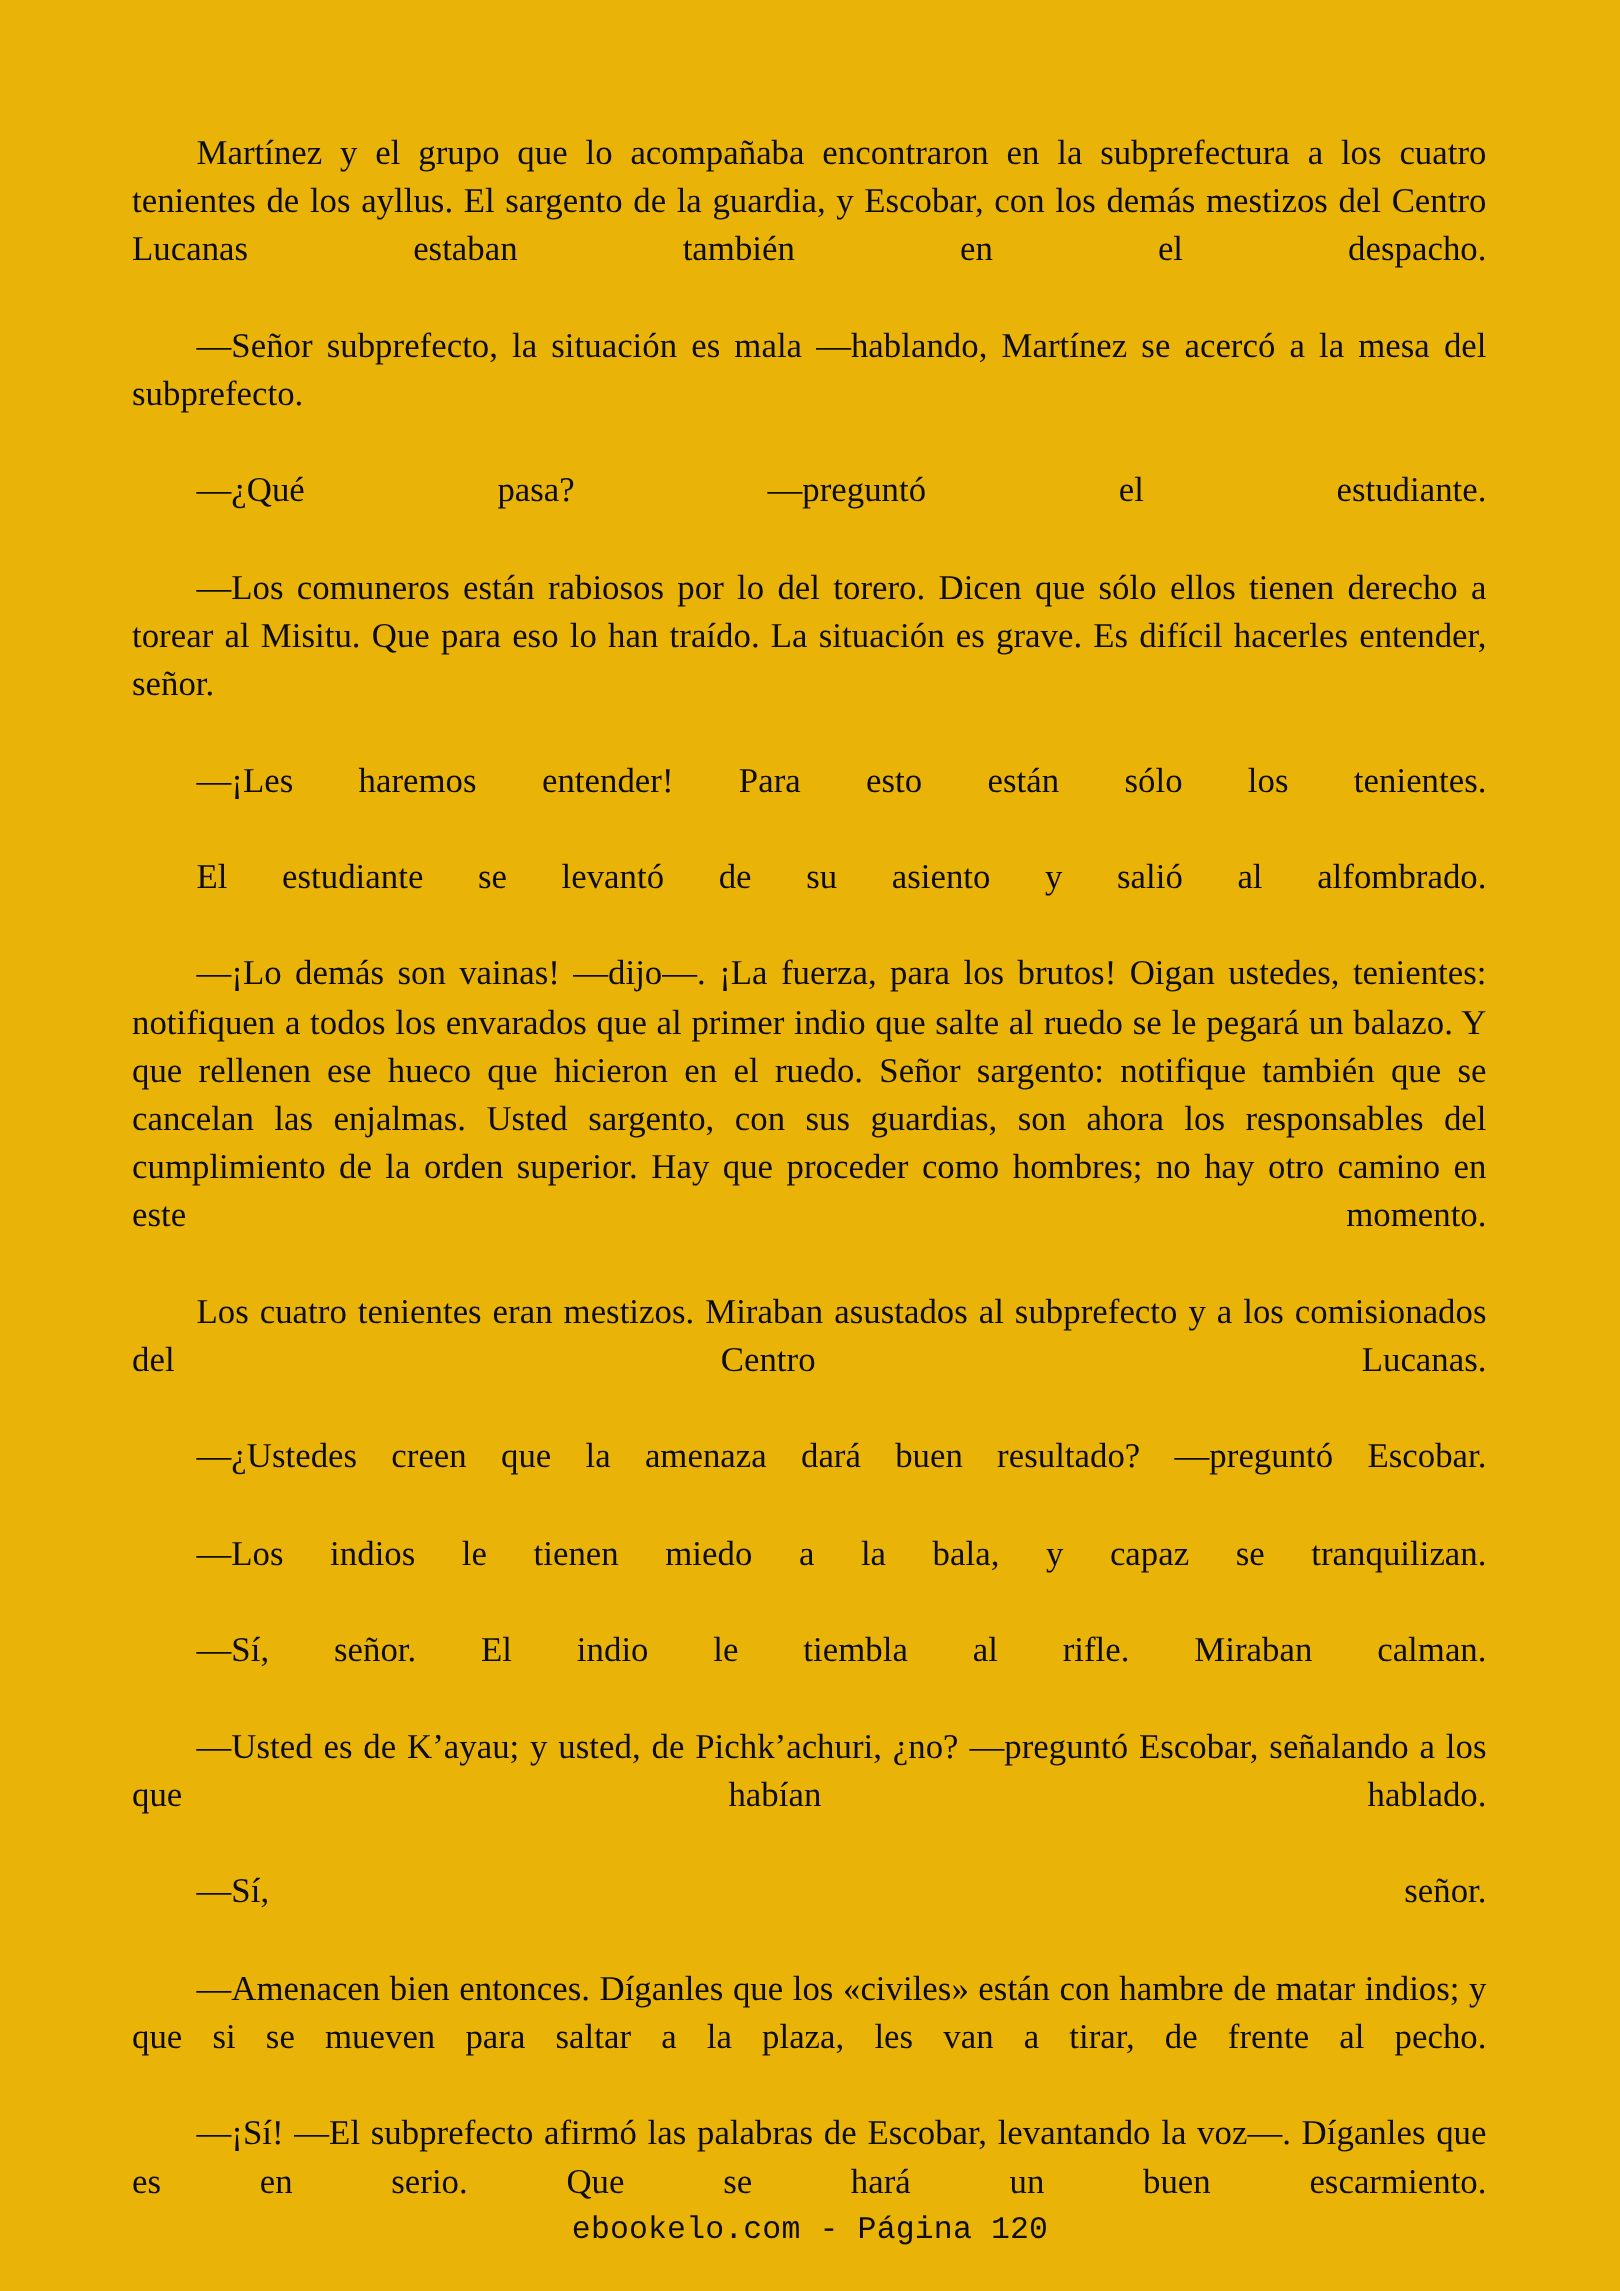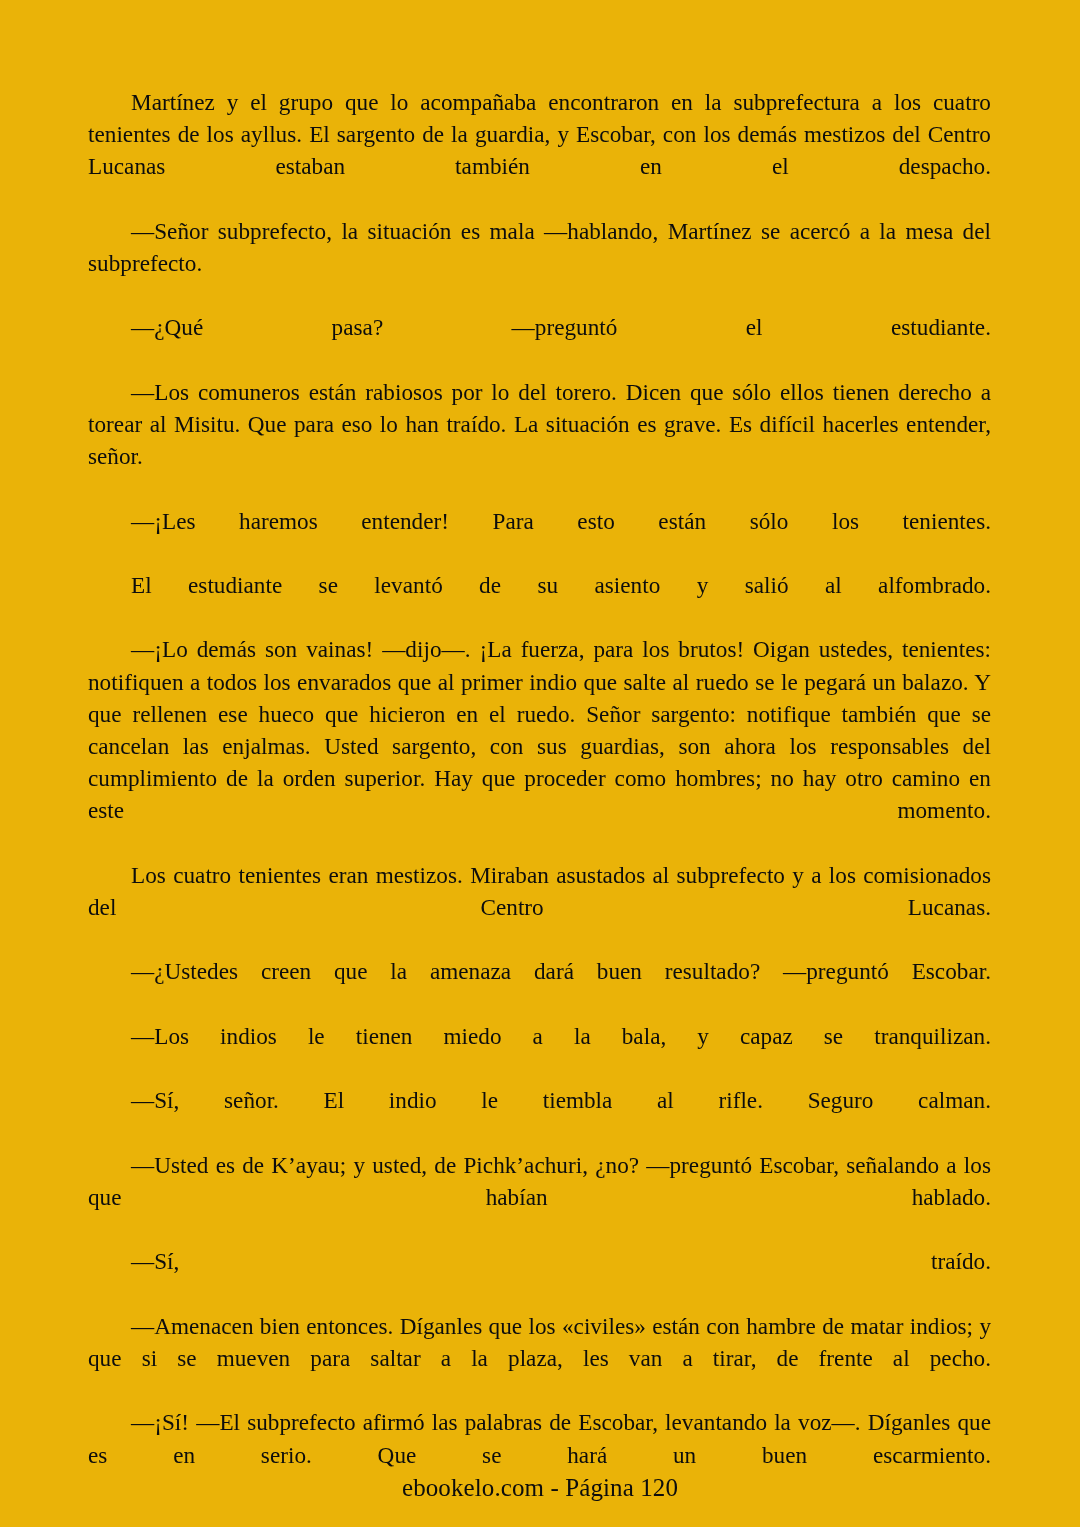--- a/index.html
+++ b/index.html
@@ -53,22 +53,22 @@
 
   
   .footer {
     position: absolute;
     left: 0;
     right: 0;
     top: 1473px;
     text-align: center;
   }
   .footer-text {
-    font-family: Liberation Serif, serif;
-    font-size: 25px;
+    font-family: Liberation Mono, monospace;
+    font-size: 21px;
     line-height: 30px;
     color: #0d0d0d;
     letter-spacing: 0.1px;
     text-align: center;
   }
 </style>
 </head>
 <body>
 
 <div class="page">
@@ -77,23 +77,23 @@
     <p class="para">Martínez y el grupo que lo acompañaba encontraron en la subprefectura a los cuatro tenientes de los ayllus. El sargento de la guardia, y Escobar, con los demás mestizos del Centro Lucanas estaban también en el despacho.</p>
     <p class="para">—Señor subprefecto, la situación es mala —hablando, Martínez se acercó a la mesa del subprefecto.</p>
     <p class="para">—¿Qué pasa? —preguntó el estudiante.</p>
     <p class="para">—Los comuneros están rabiosos por lo del torero. Dicen que sólo ellos tienen derecho a torear al Misitu. Que para eso lo han traído. La situación es grave. Es difícil hacerles entender, señor.</p>
     <p class="para">—¡Les haremos entender! Para esto están sólo los tenientes.</p>
     <p class="para">El estudiante se levantó de su asiento y salió al alfombrado.</p>
     <p class="para">—¡Lo demás son vainas! —dijo—. ¡La fuerza, para los brutos! Oigan ustedes, tenientes: notifiquen a todos los envarados que al primer indio que salte al ruedo se le pegará un balazo. Y que rellenen ese hueco que hicieron en el ruedo. Señor sargento: notifique también que se cancelan las enjalmas. Usted sargento, con sus guardias, son ahora los responsables del cumplimiento de la orden superior. Hay que proceder como hombres; no hay otro camino en este momento.</p>
     <p class="para">Los cuatro tenientes eran mestizos. Miraban asustados al subprefecto y a los comisionados del Centro Lucanas.</p>
     <p class="para">—¿Ustedes creen que la amenaza dará buen resultado? —preguntó Escobar.</p>
     <p class="para">—Los indios le tienen miedo a la bala, y capaz se tranquilizan.</p>
-    <p class="para">—Sí, señor. El indio le tiembla al rifle. Seguro calman.</p>
+    <p class="para">—Sí, señor. El indio le tiembla al rifle. Miraban calman.</p>
     <p class="para">—Usted es de K’ayau; y usted, de Pichk’achuri, ¿no? —preguntó Escobar, señalando a los que habían hablado.</p>
-    <p class="para">—Sí, traído.</p>
+    <p class="para">—Sí, señor.</p>
     <p class="para">—Amenacen bien entonces. Díganles que los «civiles» están con hambre de matar indios; y que si se mueven para saltar a la plaza, les van a tirar, de frente al pecho.</p>
     <p class="para">—¡Sí! —El subprefecto afirmó las palabras de Escobar, levantando la voz—. Díganles que es en serio. Que se hará un buen escarmiento.</p>
 
   </div>
 
   <div class="footer">
     <span class="footer-text">ebookelo.com - Página 120</span>
   </div>
 
 </div>

